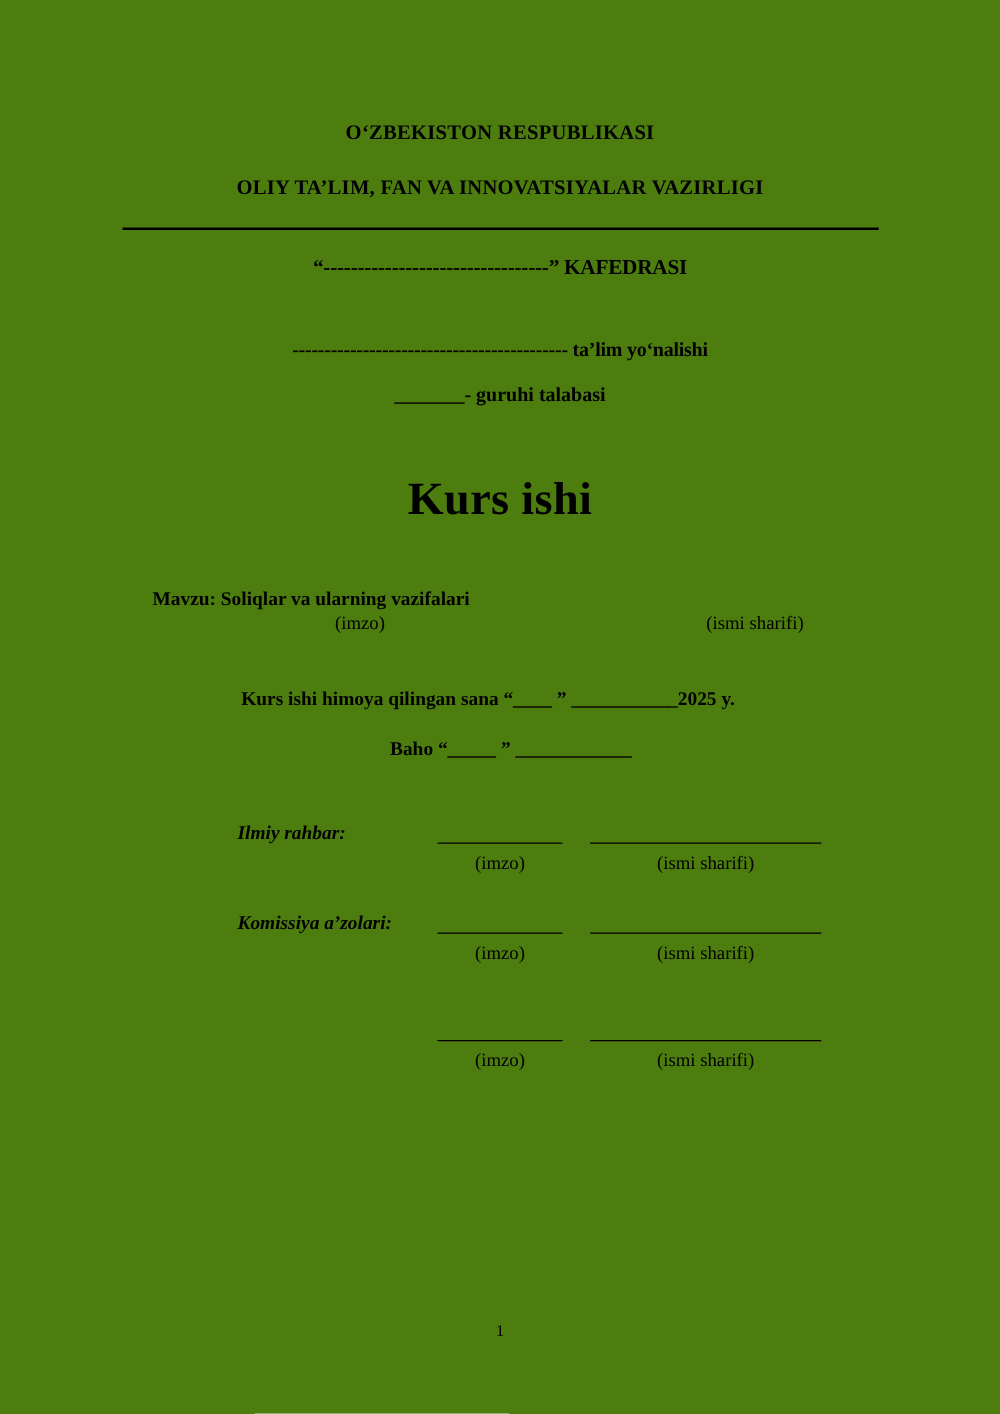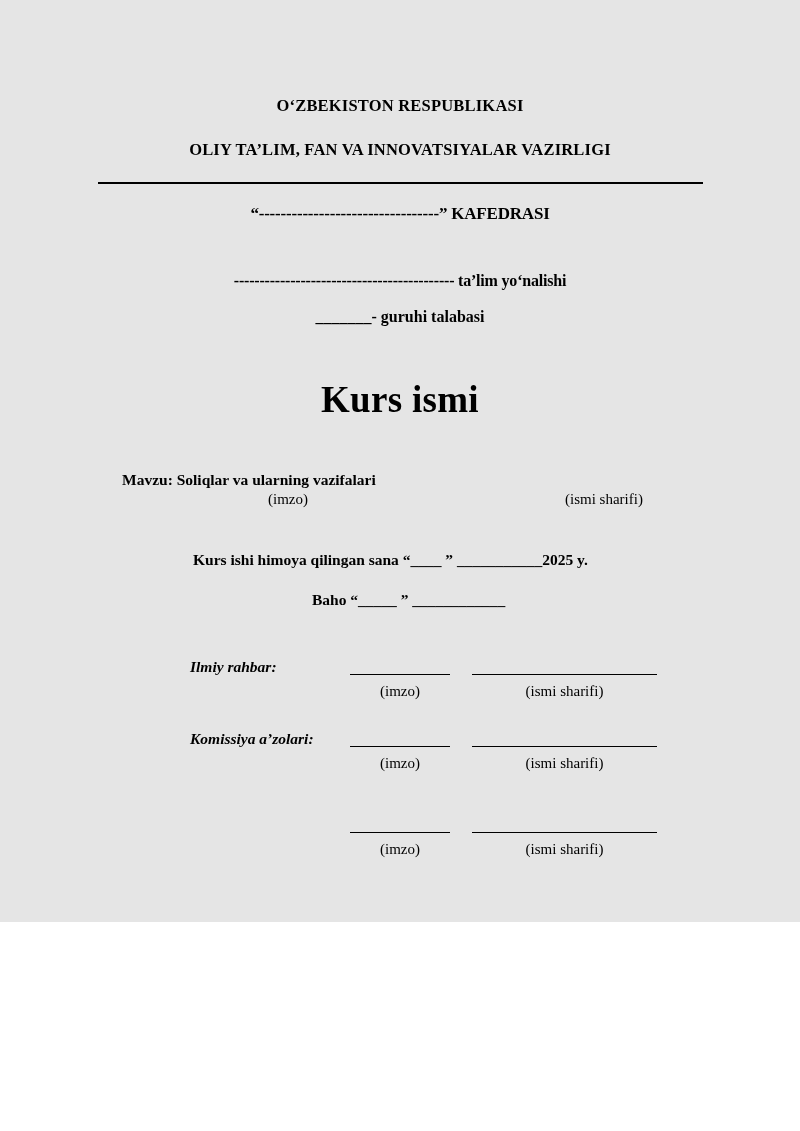--- a/index.html
+++ b/index.html
@@ -7,22 +7,22 @@
     padding: 0;
     background: #ffffff;
   }
   body {
     font-family: "Liberation Serif", serif;
     color: #000000;
   }
   .page {
     position: relative;
     width: 800px;
-    height: 922px;
-    background: #e5e5e5;
+    height: 1131px;
+    background: #4d7c0f;
     overflow: hidden;
     box-sizing: border-box;
   }
   .content {
     position: absolute;
     left: 90px;
     top: 0;
     width: 620px;
   }
 
@@ -177,21 +177,21 @@
     <div class="hdr-line hdr1">O‘ZBEKISTON RESPUBLIKASI</div>
     <div class="hdr-line hdr2">OLIY TA’LIM, FAN VA INNOVATSIYALAR VAZIRLIGI</div>
 
     <div class="rule"></div>
 
     <div class="kaf">“---------------------------------” KAFEDRASI</div>
 
     <div class="yonalish">------------------------------------------- ta’lim yo‘nalishi</div>
     <div class="guruh">_______- guruhi talabasi</div>
 
-    <div class="title-main">Kurs ismi</div>
+    <div class="title-main">Kurs ishi</div>
 
     <div class="mavzu">Mavzu: Soliqlar va ularning vazifalari</div>
 
     <div class="bajardi-sub">
       <span class="s1">(imzo)</span>
       <span class="s2">(ismi sharifi)</span>
     </div>
 
     <div class="himoya">Kurs ishi himoya qilingan sana   “____ ” ___________2025 y.</div>
     <div class="baho">Baho  “_____ ” ____________</div>

